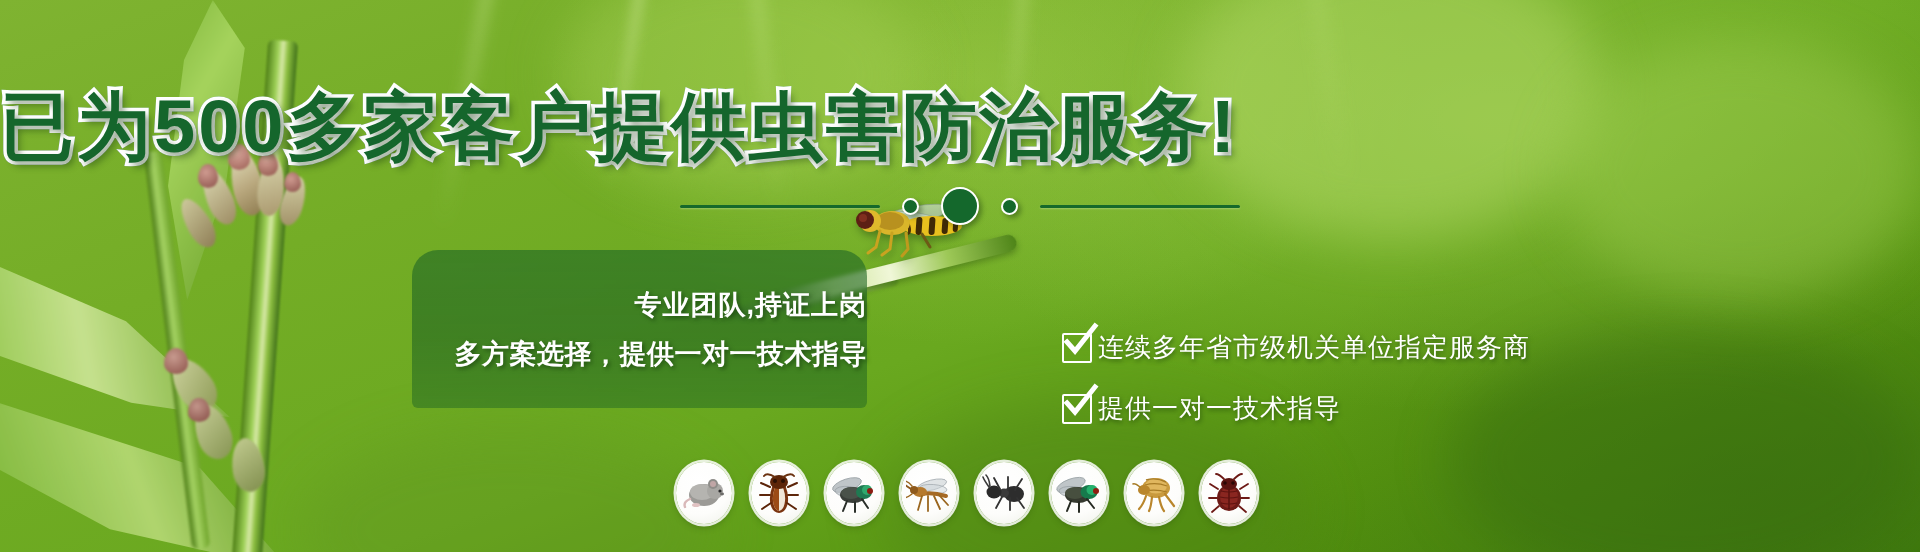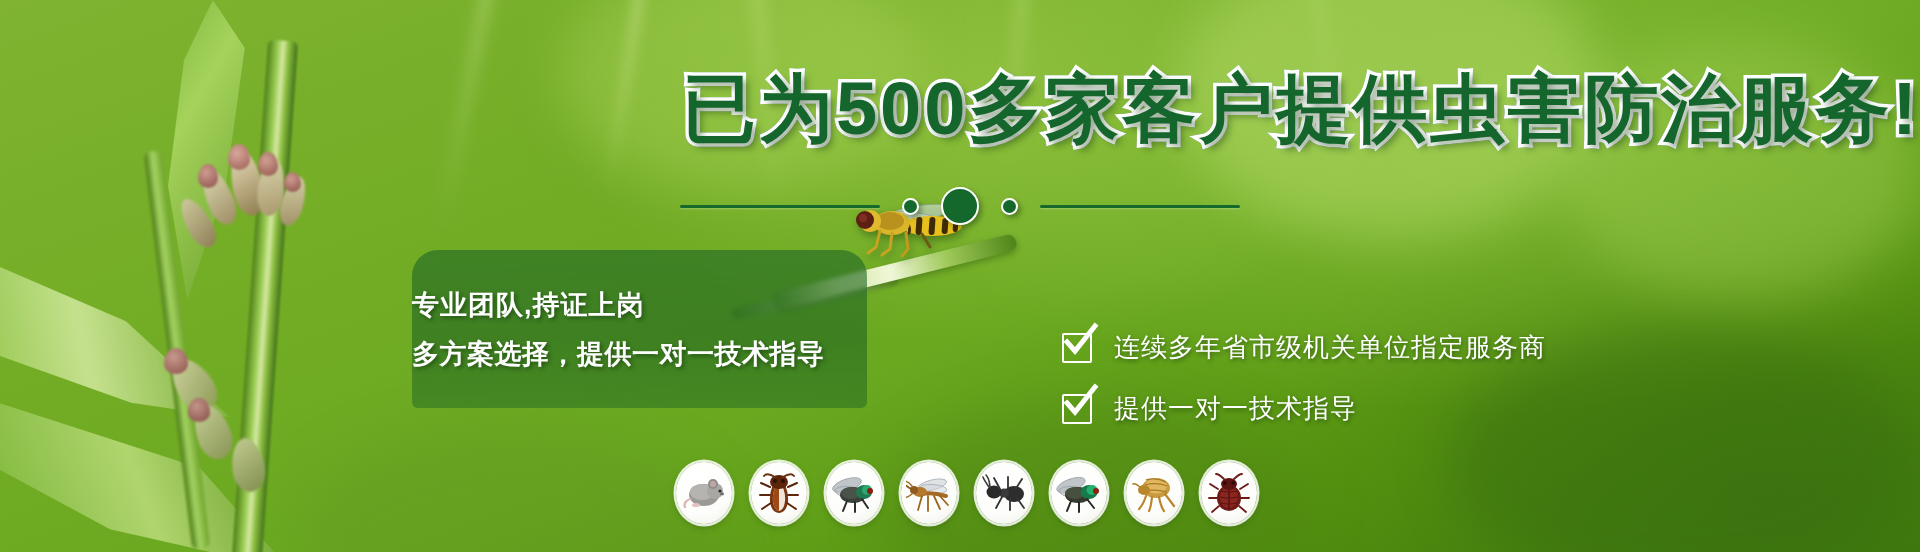--- a/index.html
+++ b/index.html
@@ -71,22 +71,22 @@
     filter:blur(.5px);
   }
   #flyscene .stem2{
     position:absolute;left:-40px;top:86px;width:170px;height:12px;
     background:linear-gradient(90deg,#4e8418,#bcd983 50%,#5b9320);
     transform:rotate(-12deg);border-radius:8px;filter:blur(.8px);opacity:.9;
   }
 
   
   #headline{
-    position:absolute;left:0;top:72px;width:1920px;
-    text-align:right;
+    position:absolute;left:0;top:90px;width:1920px;
+    text-align:left;
     font-size:74px;font-weight:bold;letter-spacing:3px;line-height:1;
     white-space:nowrap;
     color:#15662c;
     -webkit-text-stroke:7px #ffffff;
     paint-order:stroke fill;
     text-shadow:5px 5px 7px rgba(25,60,15,.45);
   }
   #headline .inner{
     background:linear-gradient(180deg,#2f8c3f 0%,#0e5a24 55%,#0a4a1d 100%);
     -webkit-background-clip:text;background-clip:text;
@@ -110,37 +110,37 @@
 
   
   #panel{
     position:absolute;left:412px;top:250px;width:455px;height:158px;
     border-radius:26px 26px 6px 6px;
     background:linear-gradient(180deg,rgba(32,104,38,.62) 0%,rgba(30,98,34,.58) 55%,rgba(34,104,36,.50) 100%);
     backdrop-filter:blur(2px);
   }
   #panel .lines{
     position:absolute;left:0;top:0;width:100%;height:100%;
-    display:flex;flex-direction:column;align-items:flex-start;justify-content:center;gap:13px;
+    display:flex;flex-direction:column;align-items:flex-end;justify-content:center;gap:13px;
   }
   #panel .l1{
     font-size:27px;font-weight:bold;color:#ffffff;letter-spacing:1px;
     text-shadow:2px 2px 4px rgba(10,40,5,.55);white-space:nowrap;
   }
   #panel .l2,#panel .l3{
     font-size:27px;font-weight:bold;color:#ffffff;letter-spacing:.5px;
     text-shadow:2px 2px 4px rgba(10,40,5,.55);white-space:nowrap;
   }
 
   
   #checks{
     position:absolute;left:1062px;top:330px;width:600px;
   }
   #checks .row{
-    display:flex;align-items:center;gap:22px;margin-bottom:26px;
+    display:flex;align-items:center;gap:6px;margin-bottom:26px;
   }
   #checks .cbox{
     position:relative;width:26px;height:26px;flex:0 0 26px;
     border:2.5px solid #ffffff;border-radius:2px;
   }
   #checks .cbox svg{
     position:absolute;left:-2px;top:-11px;width:36px;height:36px;overflow:visible;
   }
   #checks .ctext{
     font-size:26px;color:#ffffff;letter-spacing:1px;white-space:nowrap;

